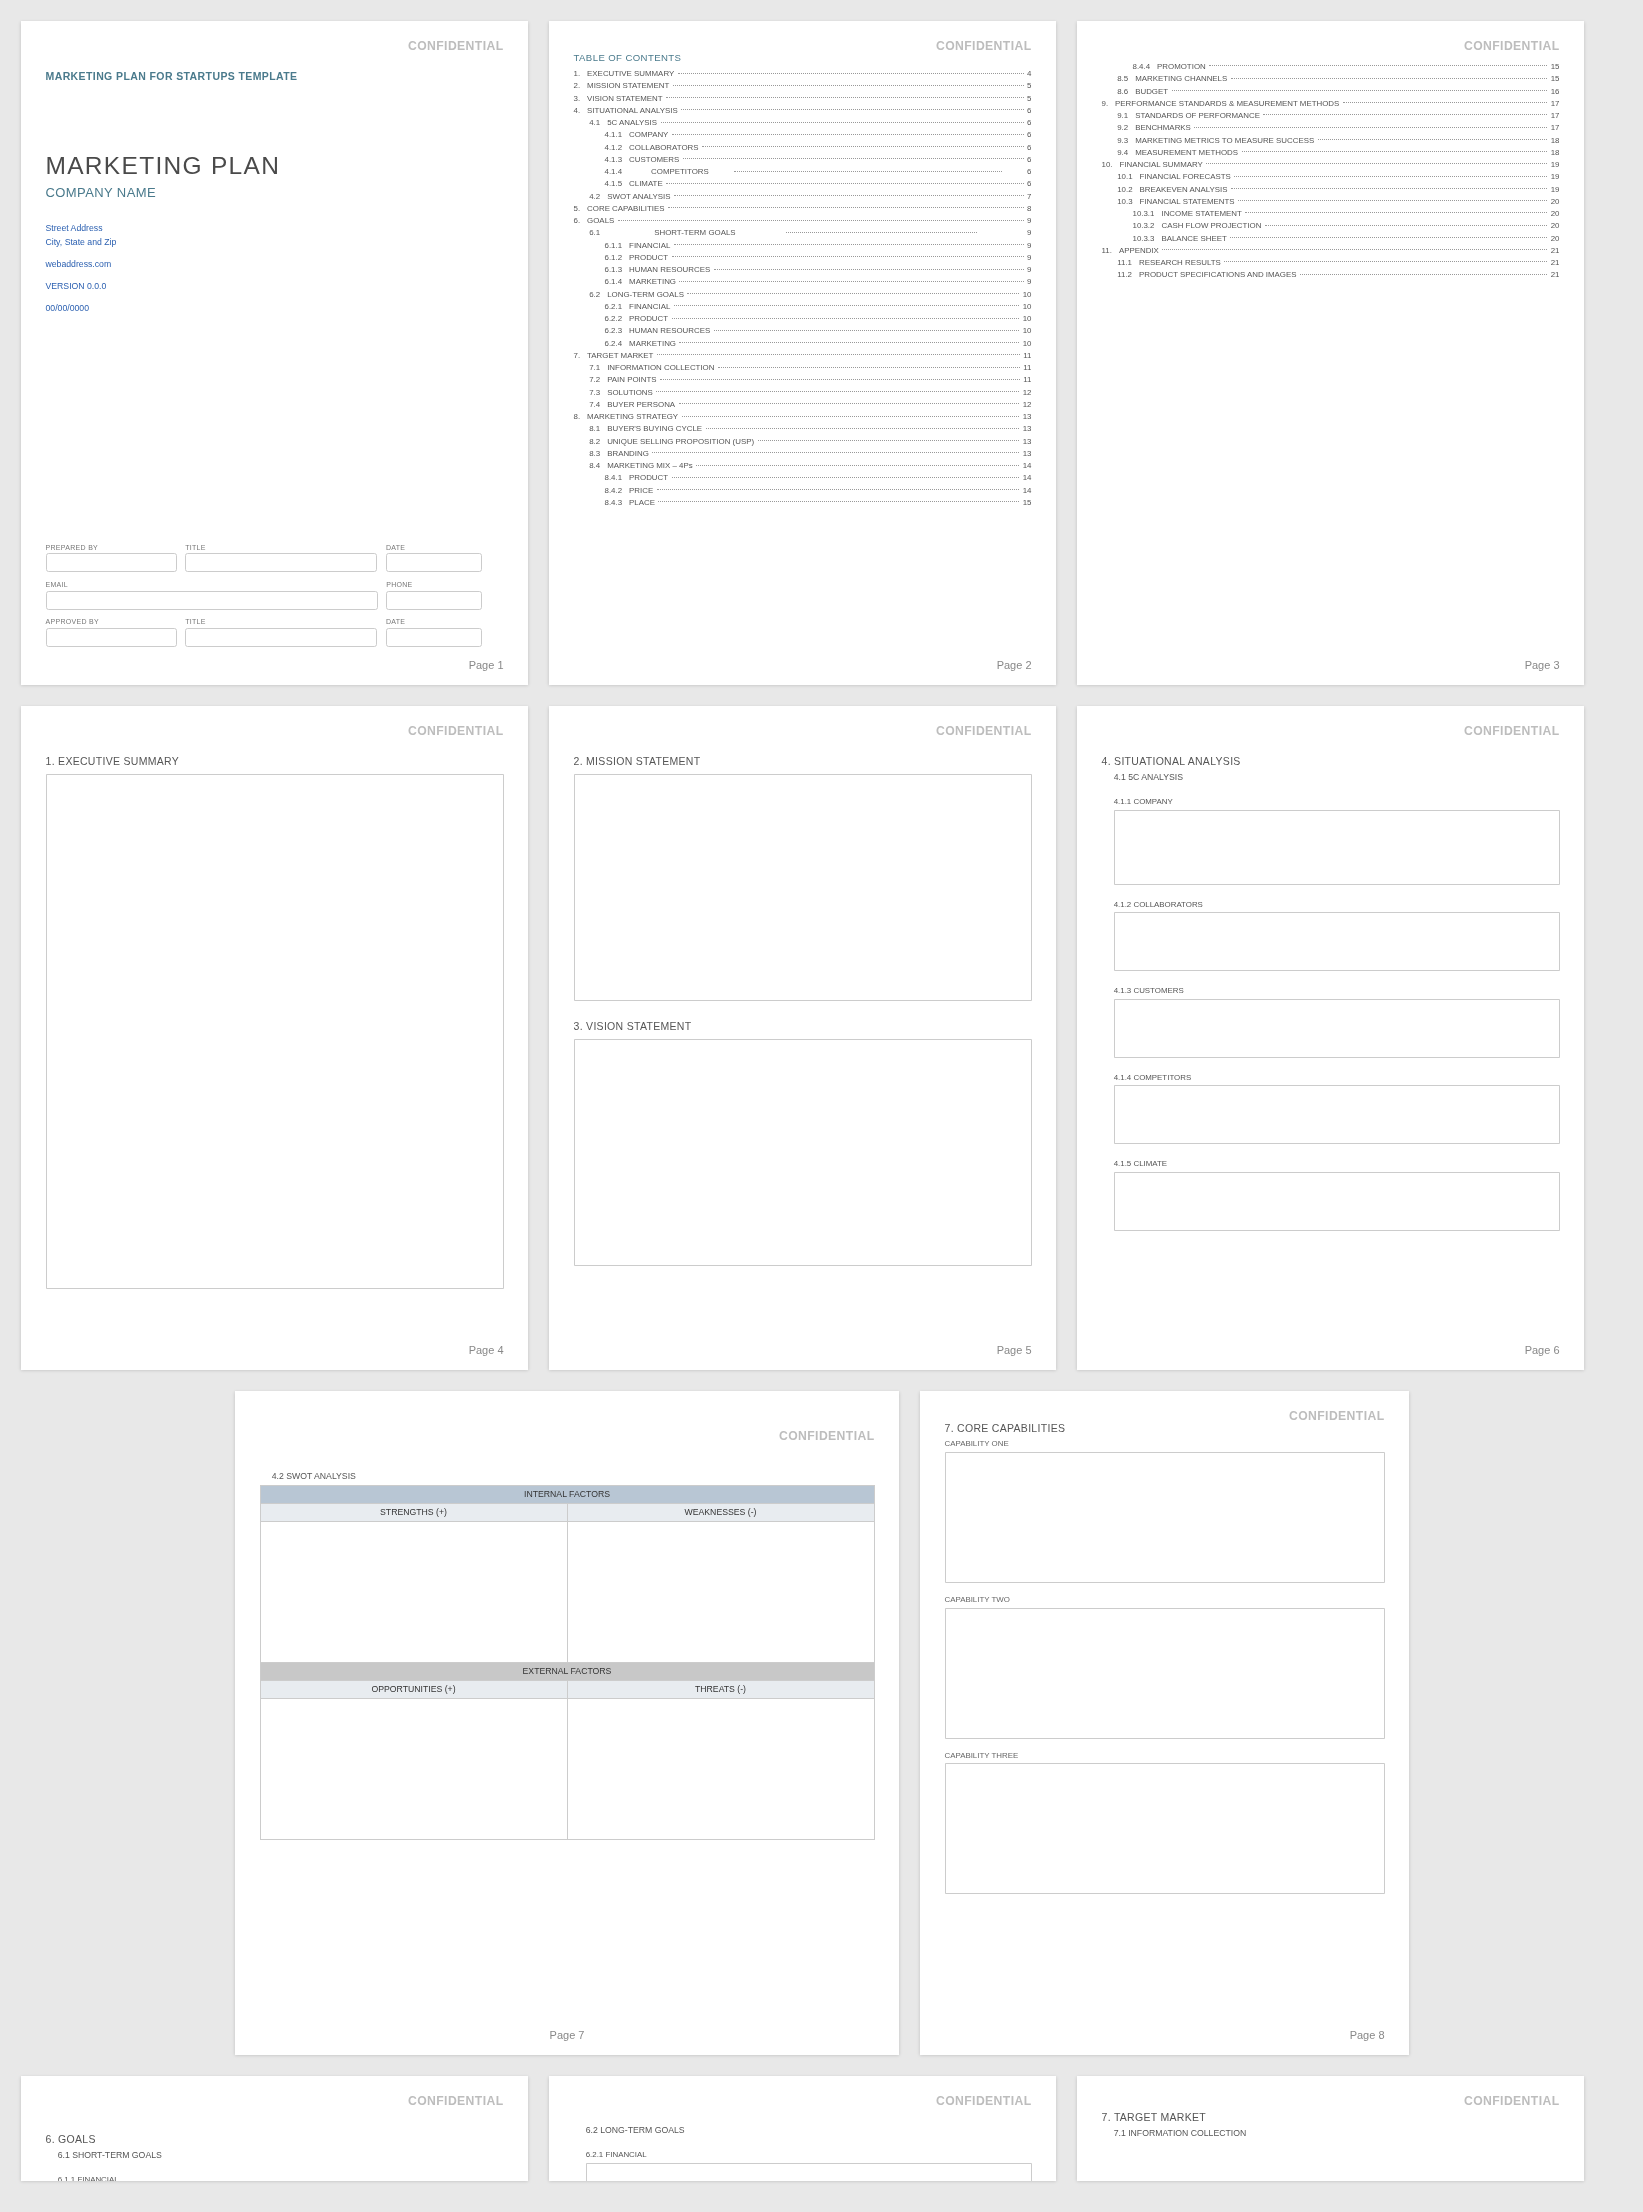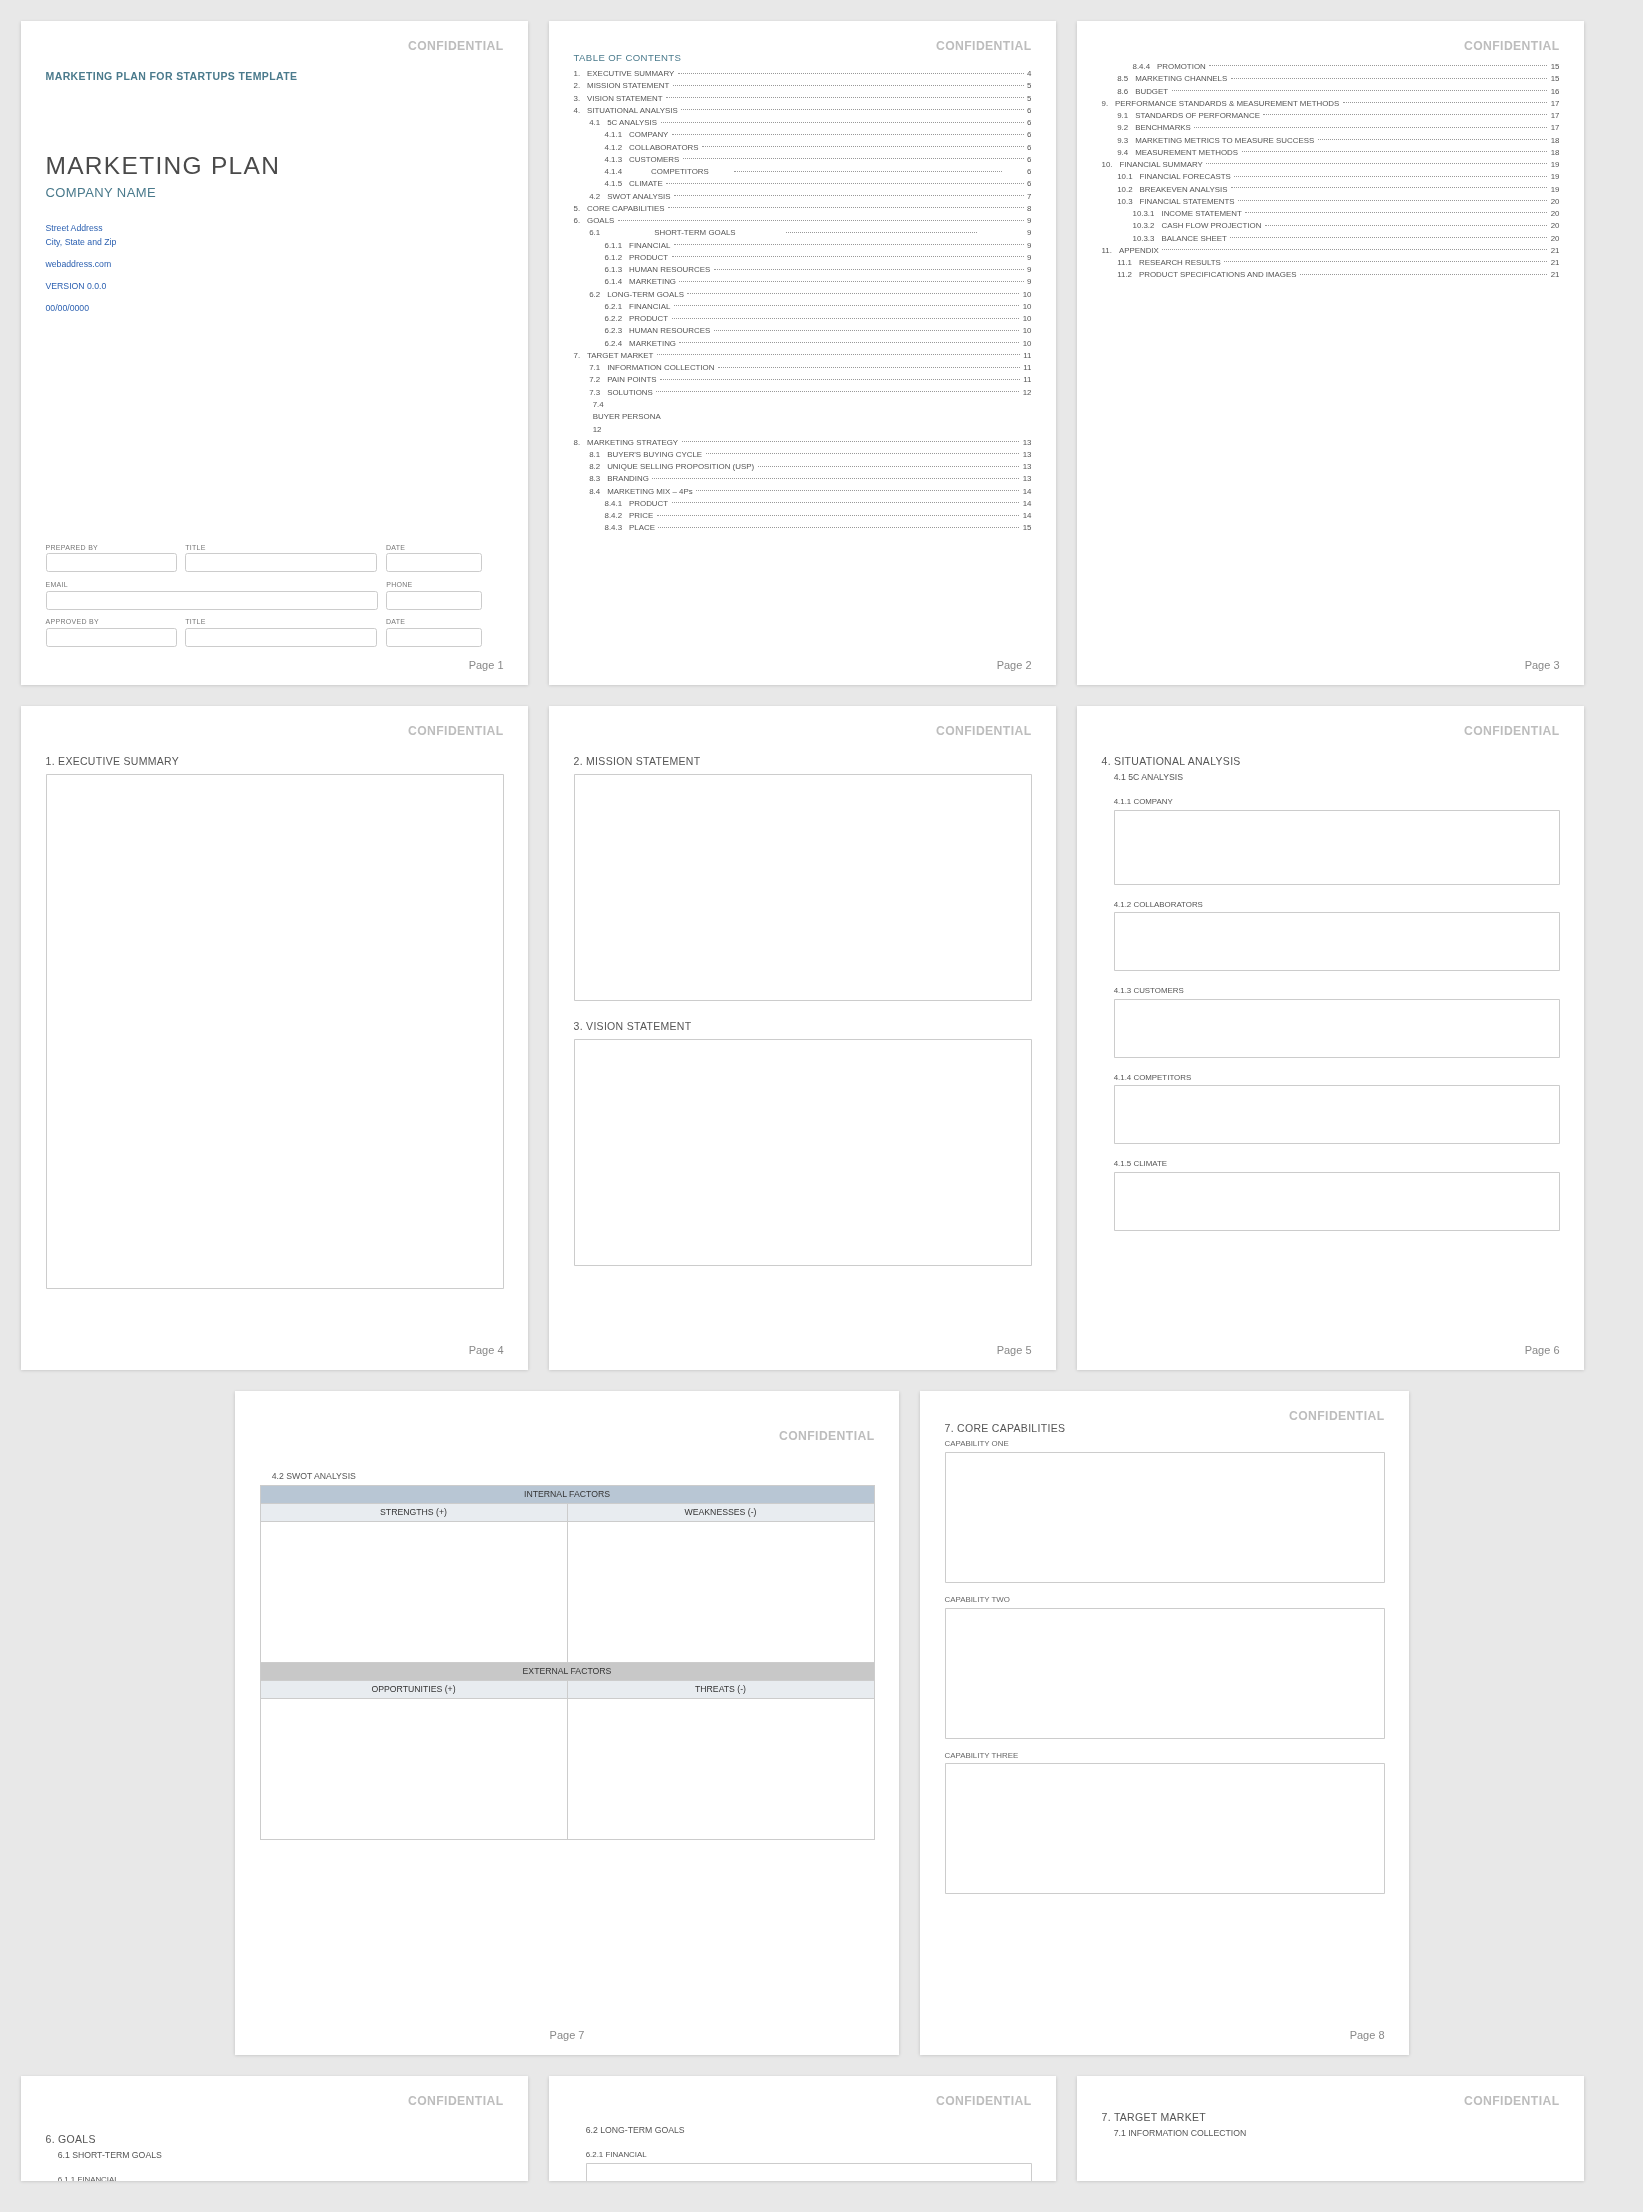--- a/index.html
+++ b/index.html
@@ -428,21 +428,21 @@
             <span class="toc-label">PAIN POINTS</span>
             <span class="toc-dots"></span>
             <span class="toc-pg">11</span>
           </div>
           <div class="toc-row" style="padding-left: 15.7px;">
             <span class="toc-num">7.3</span>
             <span class="toc-label">SOLUTIONS</span>
             <span class="toc-dots"></span>
             <span class="toc-pg">12</span>
           </div>
-          <div class="toc-row" style="padding-left: 15.7px; flex-direction: column;">
+          <div class="toc-row" style="padding-left: 15.7px;">
             <span class="toc-num">7.4</span>
             <span class="toc-label">BUYER PERSONA</span>
             <span class="toc-dots"></span>
             <span class="toc-pg">12</span>
           </div>
           <div class="toc-row" style="padding-left: 0px;">
             <span class="toc-num">8.</span>
             <span class="toc-label">MARKETING STRATEGY</span>
             <span class="toc-dots"></span>
             <span class="toc-pg">13</span>
@@ -549,21 +549,21 @@
             <span class="toc-label">FINANCIAL SUMMARY</span>
             <span class="toc-dots"></span>
             <span class="toc-pg">19</span>
           </div>
           <div class="toc-row" style="padding-left: 15.7px;">
             <span class="toc-num">10.1</span>
             <span class="toc-label">FINANCIAL FORECASTS</span>
             <span class="toc-dots"></span>
             <span class="toc-pg">19</span>
           </div>
-          <div class="toc-row" style="padding-left: 15.7px; align-items: center;">
+          <div class="toc-row" style="padding-left: 15.7px;">
             <span class="toc-num">10.2</span>
             <span class="toc-label">BREAKEVEN ANALYSIS</span>
             <span class="toc-dots"></span>
             <span class="toc-pg">19</span>
           </div>
           <div class="toc-row" style="padding-left: 15.7px;">
             <span class="toc-num">10.3</span>
             <span class="toc-label">FINANCIAL STATEMENTS</span>
             <span class="toc-dots"></span>
             <span class="toc-pg">20</span>

